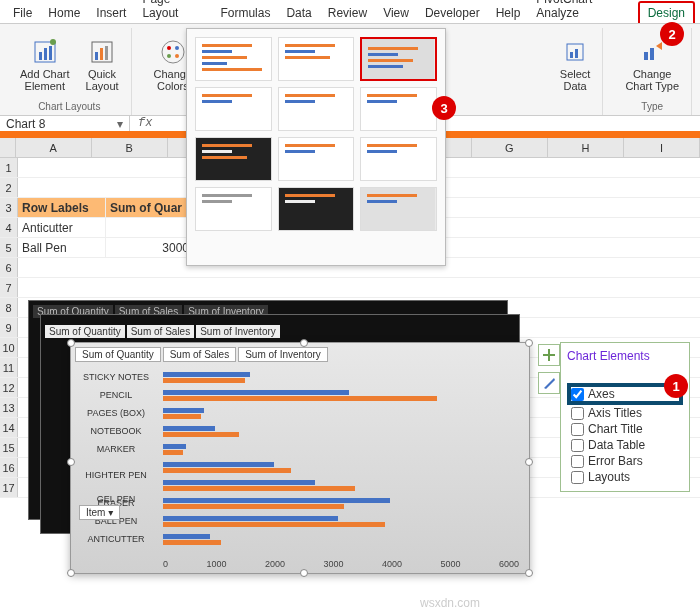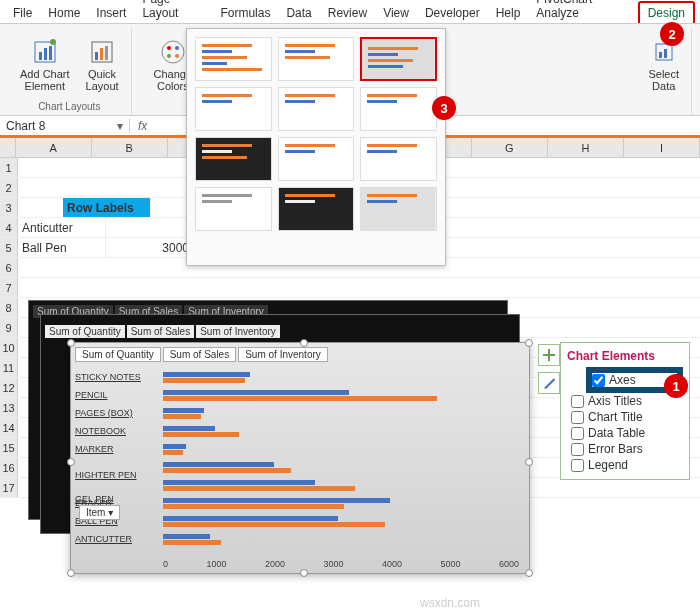--- a/index.html
+++ b/index.html
@@ -15,56 +15,56 @@
 .btn { display: flex; flex-direction: column; align-items: center; justify-content: center; gap: 2px; padding: 2px 4px; cursor: pointer; font-size: 11px; text-align: center; }
 .btn svg { width: 28px; height: 28px; }
 .grp-label { font-size: 10px; color: #666; height: 14px; }
 
 .styles-gallery { position: absolute; left: 186px; top: 28px; width: 260px; height: 238px; background: #fafafa; border: 1px solid #bbb; box-shadow: 0 2px 5px rgba(0,0,0,.2); z-index: 30; display: grid; grid-template-columns: repeat(3,1fr); grid-auto-rows: 44px; gap: 6px; padding: 8px; }
 .thumb { border: 1px solid #ddd; background: #fff; overflow: hidden; position: relative; }
 .thumb.sel { border: 2px solid #d00; }
 .thumb.dark { background: #222; }
 .thumb svg { width: 100%; height: 100%; }
 
-.namebox { display: flex; height: 22px; border-bottom: 3px solid #f97316; align-items: center; }
+.namebox { display: flex; height: 22px; border-bottom: 7px solid #f97316; }
 .nb { width: 130px; border-right: 1px solid #ccc; padding: 0 6px; display: flex; justify-content: space-between; align-items: center; }
 .nb span:last-child { color: #666; }
-.fx { padding: 0 8px; color: #666; font-style: italic; }
+.fx { padding: 0 8px; color: #666; font-style: italic; font-family: Liberation Mono, monospace; }
 
 .sheet { position: relative; }
 .colhead { display: flex; height: 20px; background: #e8e8e8; border-bottom: 1px solid #ccc; }
 .colhead div { border-right: 1px solid #ccc; text-align: center; font-size: 11px; line-height: 20px; }
 .chA { width:18px; } .ch { width:88px; }
 .rows { position: relative; }
 .row { display: flex; height: 20px; border-bottom: 1px solid #eee; }
 .rh { width: 18px; background: #e8e8e8; border-right: 1px solid #ccc; text-align: center; font-size: 11px; line-height: 20px; }
 .cell { width: 88px; border-right: 1px solid #eee; padding: 0 4px; font-size: 12px; line-height: 20px; }
-.pivot-head { background: #0ea5e9; font-weight: bold; margin-left: 45px; }
+.pivot-head { background: #fdba74; font-weight: bold; }
 
 .chart-stack { position: absolute; left: 28px; top: 300px; }
 .chart-back { position: absolute; width: 480px; height: 220px; background: #111; border: 1px solid #666; }
 .chart-mid { left: 12px; top: 14px; }
 .chart-front { position: absolute; left: 42px; top: 42px; width: 460px; height: 232px; background: linear-gradient(#e8e8e8,#d0d0d0); border: 1px solid #999; box-shadow: 0 2px 8px rgba(0,0,0,.3); }
 .ghost-tabs { position: absolute; display: flex; gap: 2px; padding: 4px; font-size: 10px; }
 .ghost-tabs span { background: rgba(255,255,255,.15); color: #bbb; padding: 1px 4px; }
 .chart-tabs { display: flex; gap: 2px; padding: 4px; }
 .chart-tabs span { background: #fff; border: 1px solid #aaa; padding: 1px 6px; font-size: 10px; }
 .bars { position: relative; margin-left: 92px; margin-top: 4px; height: 180px; }
-.ylabel { position: absolute; left: -88px; width: 82px; text-align: left; font-size: 9px; color: #333; text-decoration: underline; }
+.ylabel { position: absolute; left: -88px; width: 82px; text-align: center; font-size: 9px; color: #333; }
 .bar { position: absolute; height: 5px; background: #4472c4; }
 .bar.o { background: #ed7d31; }
 .xaxis { position: absolute; bottom: 4px; left: 92px; right: 10px; display: flex; justify-content: space-between; font-size: 9px; color: #444; }
 .item-btn { position: absolute; left: 8px; bottom: 53px; background: #fff; border: 1px solid #aaa; padding: 1px 6px; font-size: 10px; }
 .handle { position: absolute; width: 8px; height: 8px; background: #fff; border: 1px solid #888; border-radius: 50%; }
 
 .side-btn { position: absolute; width: 22px; height: 22px; border: 1px solid #9fc090; background: #fff; display: flex; align-items: center; justify-content: center; cursor: pointer; }
 .panel { position: absolute; right: 10px; top: 342px; width: 130px; background: #fff; border: 1px solid #9fc090; padding: 6px; font-size: 12px; }
-.panel h4 { color: #be185d; font-size: 12px; font-weight: bold; margin-bottom: 4px; }
+.panel h4 { color: #6d28d9; font-size: 12px; font-weight: normal; margin-bottom: 20px; }
 .panel label { display: flex; align-items: center; gap: 4px; padding: 1px 4px; cursor: pointer; }
-.panel label.sel { border: 6px solid #0c4a6e; padding: 0px 0; margin-left: 19px; }
+.panel label.sel { border: 4px solid #0c4a6e; padding: 0px 0; }
 .panel input { width: 13px; height: 13px; }
 
 .badge { position: absolute; width: 24px; height: 24px; border-radius: 50%; background: #d00; color: #fff; font-weight: bold; display: flex; align-items: center; justify-content: center; font-size: 13px; z-index: 50; }
 .watermark { position: absolute; bottom: 4px; right: 220px; font-size: 12px; color: #999; opacity: .5; }
 </style>
 </head>
 <body>
 
 <div class="tabs">
   <div class="tab">File</div>
@@ -132,20 +132,34 @@
         <svg>
             <rect x="6" y="6" width="16" height="16" fill="none" stroke="#4472c4"></rect>
             <rect x="9" y="14" width="3" height="6" fill="#4472c4"></rect>
             <rect x="14" y="11" width="3" height="9" fill="#4472c4"></rect>
           </svg>
         <span style="white-space:pre">Select
 Data</span>
       </div>
     </div>
     <div class="grp-label"></div>
+  </div>
+  <div class="grp">
+    <div class="grp-btns">
+      <div class="btn">
+        <svg>
+            <rect x="6" y="14" width="4" height="8" fill="#4472c4"></rect>
+            <rect x="12" y="10" width="4" height="12" fill="#4472c4"></rect>
+            <path d="M18 8 L24 4 L24 12 Z" fill="#ed7d31"></path>
+          </svg>
+        <span style="white-space:pre">Change
+Chart Type</span>
+      </div>
+    </div>
+    <div class="grp-label">Type</div>
   </div>
 </div>
 
 <div class="styles-gallery">
   <div class="thumb"><svg>
         <rect x="6" y="6" width="50" height="3" fill="#ed7d31"></rect>
         <rect x="6" y="12" width="30" height="3" fill="#4472c4"></rect>
         <rect x="6" y="18" width="45" height="3" fill="#ed7d31"></rect>
         <rect x="6" y="24" width="25" height="3" fill="#4472c4"></rect>
         <rect x="6" y="30" width="60" height="3" fill="#ed7d31"></rect>
@@ -388,18 +402,18 @@
   <label>
       <input type="checkbox" style="">
       <span>Data Table</span>
     </label>
   <label>
       <input type="checkbox" style="">
       <span>Error Bars</span>
     </label>
   <label>
       <input type="checkbox" style="">
-      <span>Legend</span>
+      <span>Layouts</span>
     </label>
 </div>
 <div class="badge" style="right:12px;top:374px">1</div>
 
 <div class="watermark">wsxdn.com</div>
 
 </body></html>

